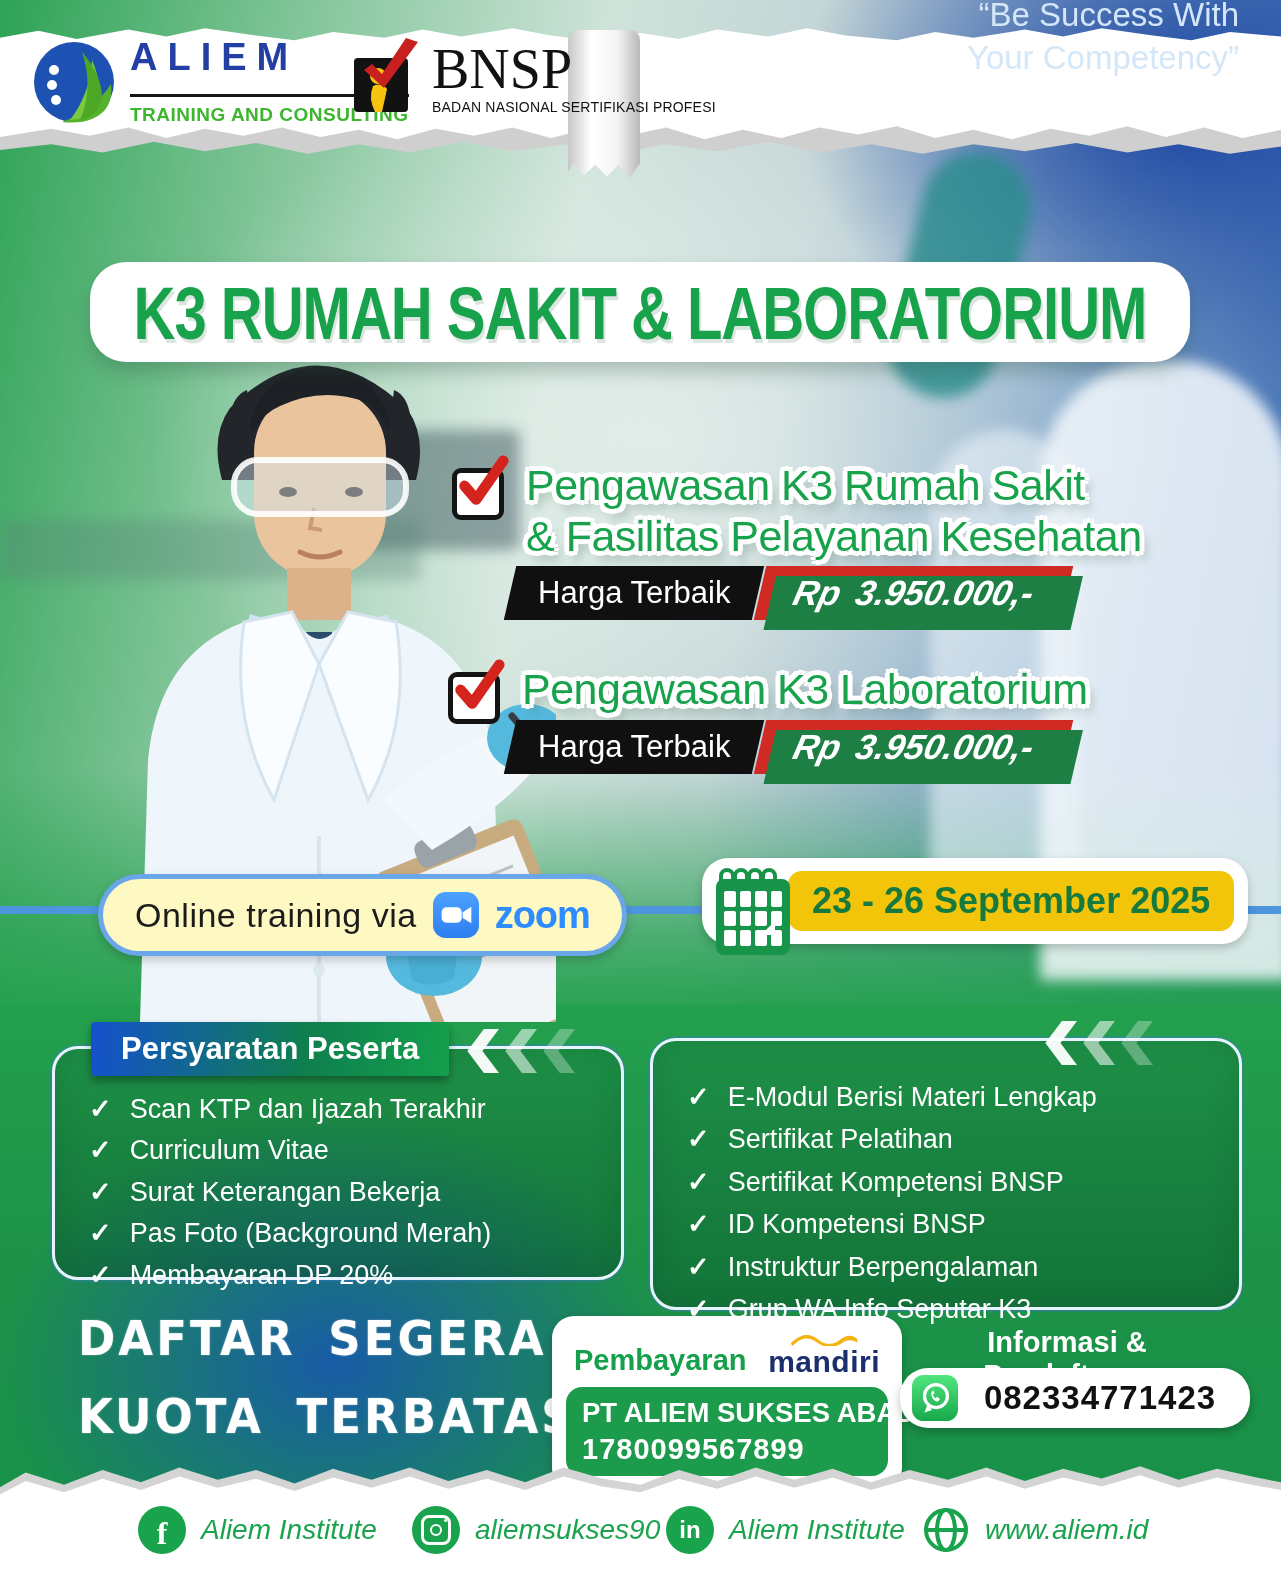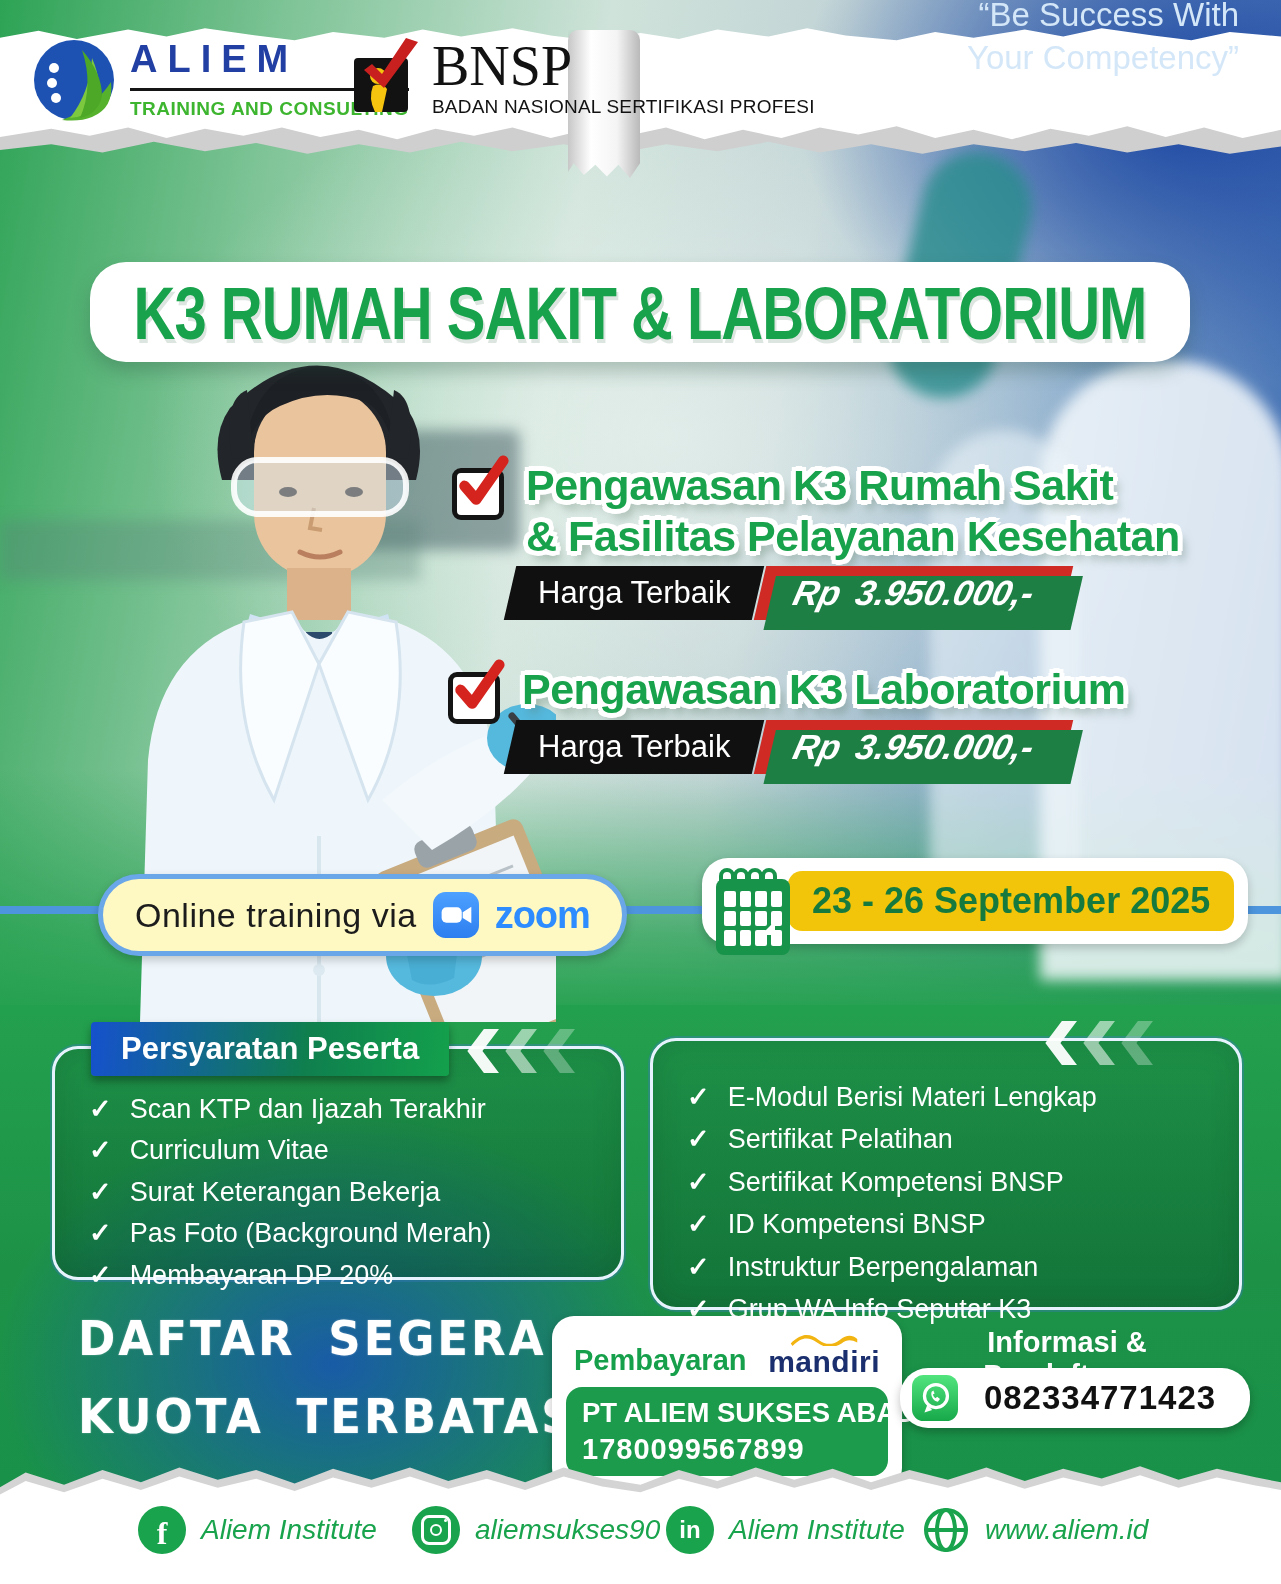--- a/index.html
+++ b/index.html
@@ -37,47 +37,47 @@
   .paper-roll{position:absolute;left:568px;top:30px;width:72px;height:148px;z-index:11;
     background:linear-gradient(90deg,#c7c7c7,#ffffff 32%,#f4f4f4 68%,#b9b9b9);
     border-radius:10px;box-shadow:0 8px 12px rgba(0,0,0,.28);
     clip-path:polygon(0 0,100% 0,100% 90%,86% 100%,70% 91%,54% 99%,38% 91%,22% 98%,8% 90%,0 96%);}
 
   
   .header-row{position:absolute;top:36px;left:0;width:100%;height:100px;z-index:12;}
   .aliem-wrap{position:absolute;left:32px;top:2px;display:flex;align-items:center;gap:14px;}
   .aliem-logo{width:84px;height:84px;}
   .aliem-name{color:#223fa3;font-size:38px;font-weight:800;letter-spacing:10px;
-    border-bottom:3px solid #151515;padding-bottom:10px;line-height:1;}
+    border-bottom:3px solid #151515;padding-bottom:18px;line-height:1;}
   .aliem-sub{color:#3db52f;font-size:19px;font-weight:800;letter-spacing:.5px;margin-top:7px;}
   .bnsp-wrap{position:absolute;left:352px;top:0;display:flex;align-items:center;gap:8px;}
   .bnsp-logo{width:72px;height:84px;}
   .bnsp-name{font-family:"Liberation Serif",serif;font-size:56px;font-weight:400;color:#121212;line-height:1;}
-  .bnsp-sub{font-size:19px;color:#121212;margin-top:2px;letter-spacing:.2px;}
+  .bnsp-sub{font-size:14px;color:#121212;margin-top:2px;letter-spacing:.2px;}
   .tagline{position:absolute;right:42px;top:-6px;text-align:right;color:#d4e7f8;
     font-size:33px;line-height:1.3;z-index:12;}
 
   
   .title-box{position:absolute;left:90px;top:262px;width:1100px;height:100px;background:#fff;
     border-radius:36px;z-index:7;display:flex;align-items:center;justify-content:center;
     box-shadow:0 10px 18px rgba(40,80,60,.28);}
   .title-text{display:inline-block;color:#17a24b;font-size:58px;font-weight:800;letter-spacing:-1px;
     transform:scaleY(1.28);white-space:nowrap;text-shadow:2px 3px 0 rgba(120,150,130,.25);}
 
   
   .person{position:absolute;left:82px;top:330px;width:474px;height:692px;z-index:3;}
 
   
   .course{position:absolute;display:flex;gap:22px;z-index:7;}
   .course-1{left:452px;top:460px;}
   .course-2{left:448px;top:664px;}
   .checkbox{width:42px;height:42px;background:#fff;border:5px solid #141414;border-radius:9px;
     position:relative;margin-top:8px;flex:0 0 auto;}
   .checkbox svg{position:absolute;left:-4px;top:-18px;width:58px;height:58px;overflow:visible;}
-  .course-text{color:#17a24b;font-size:43px;font-weight:700;line-height:1.18;letter-spacing:-.5px;
+  .course-text{color:#17a24b;font-size:43px;font-weight:400;line-height:1.18;letter-spacing:-.5px;
     text-shadow:
       -4px -4px 0 #fff,4px -4px 0 #fff,-4px 4px 0 #fff,4px 4px 0 #fff,
       0 -5px 0 #fff,0 5px 0 #fff,-5px 0 0 #fff,5px 0 0 #fff,
       6px 9px 10px rgba(90,120,100,.55);}
 
   .price-row{position:absolute;display:flex;z-index:7;height:54px;}
   .price-1{left:510px;top:566px;}
   .price-2{left:510px;top:720px;}
   .p-label{background:#101010;color:#fff;font-size:31px;display:flex;align-items:center;
     padding:0 28px;transform:skewX(-13deg);}

